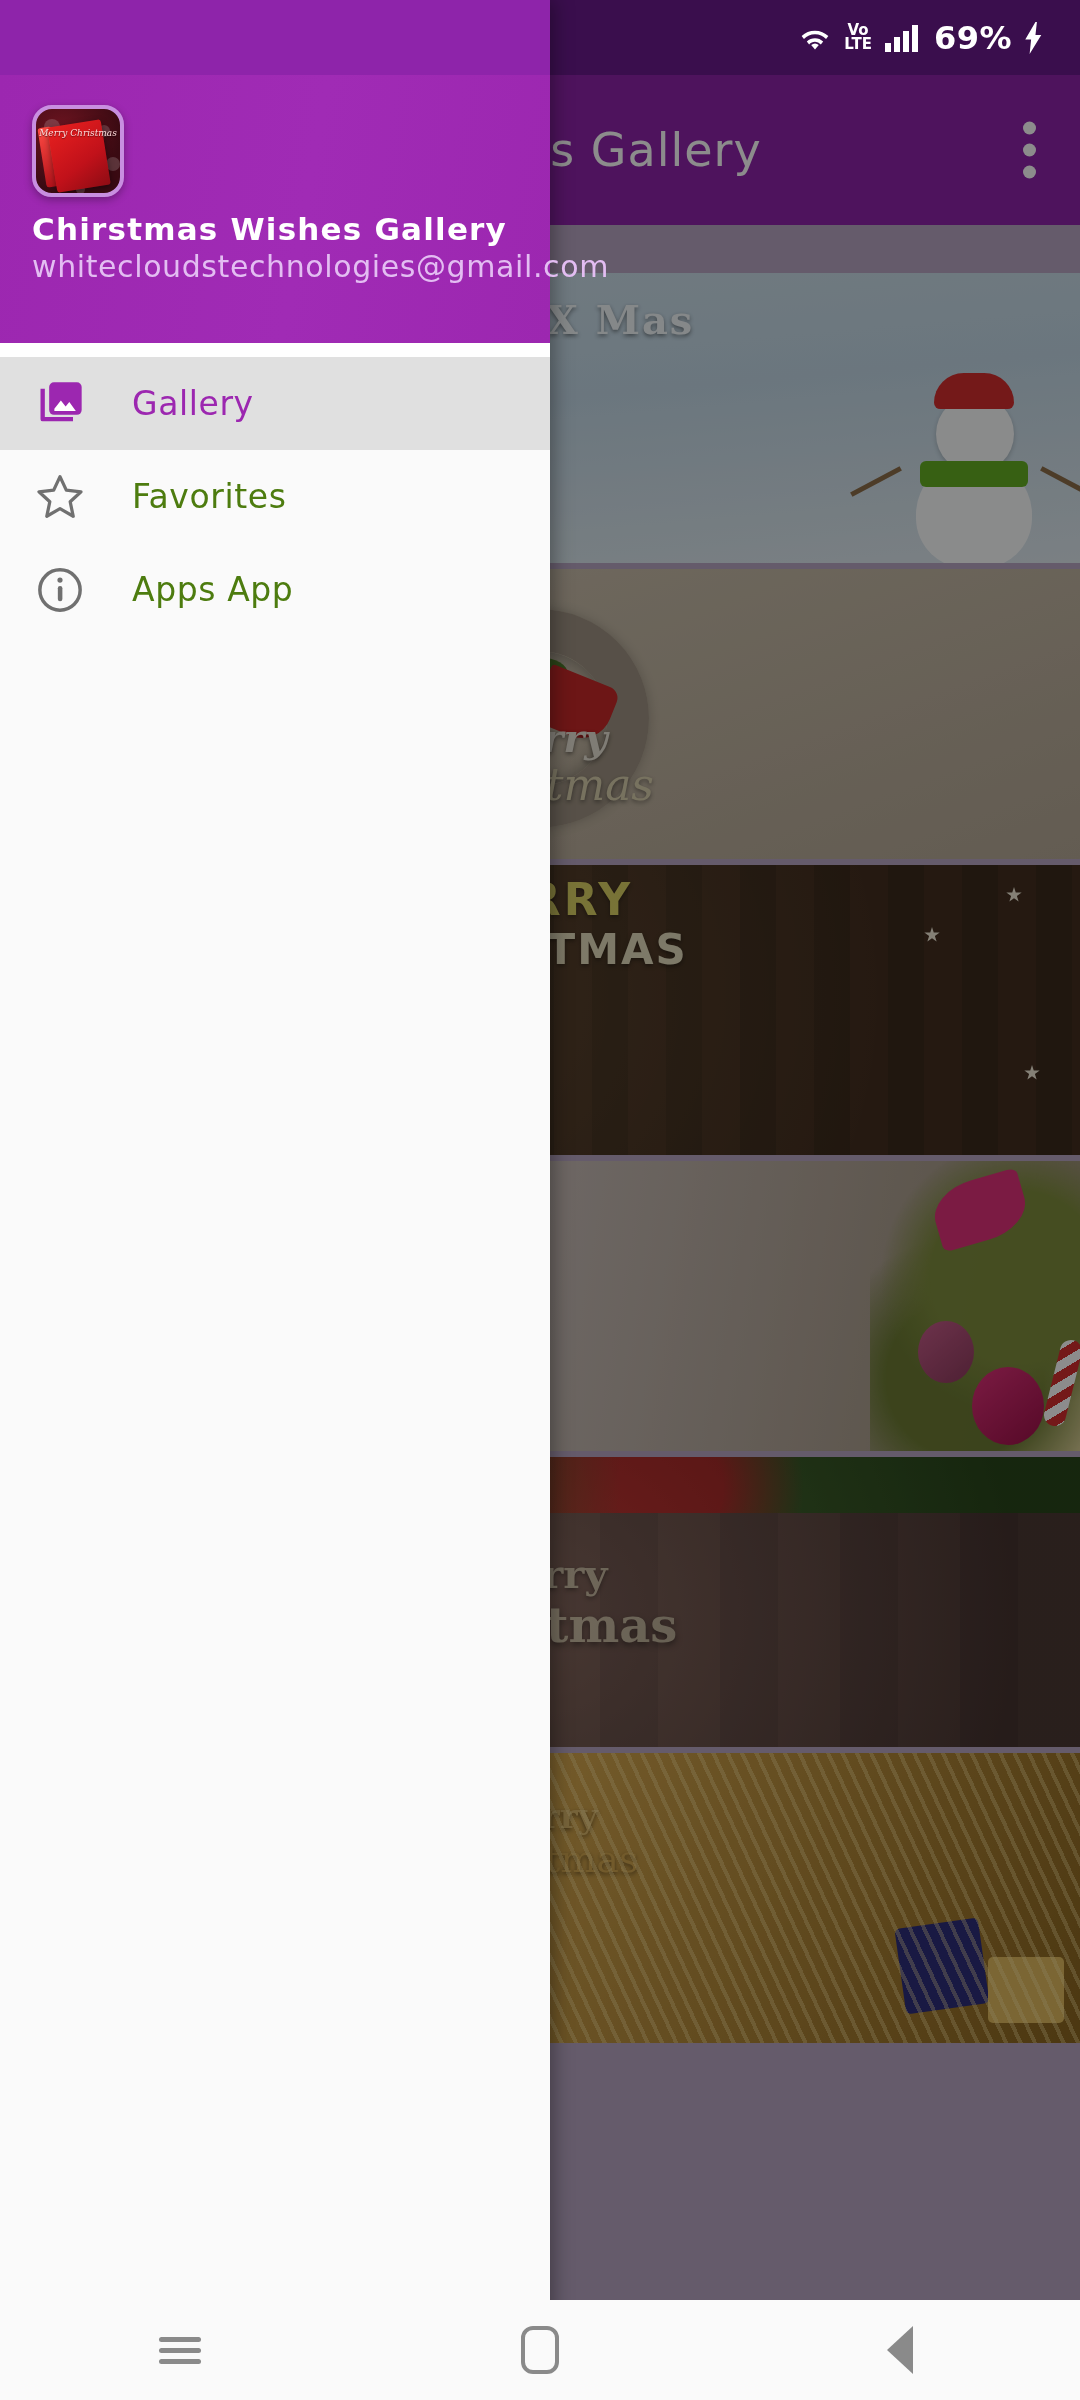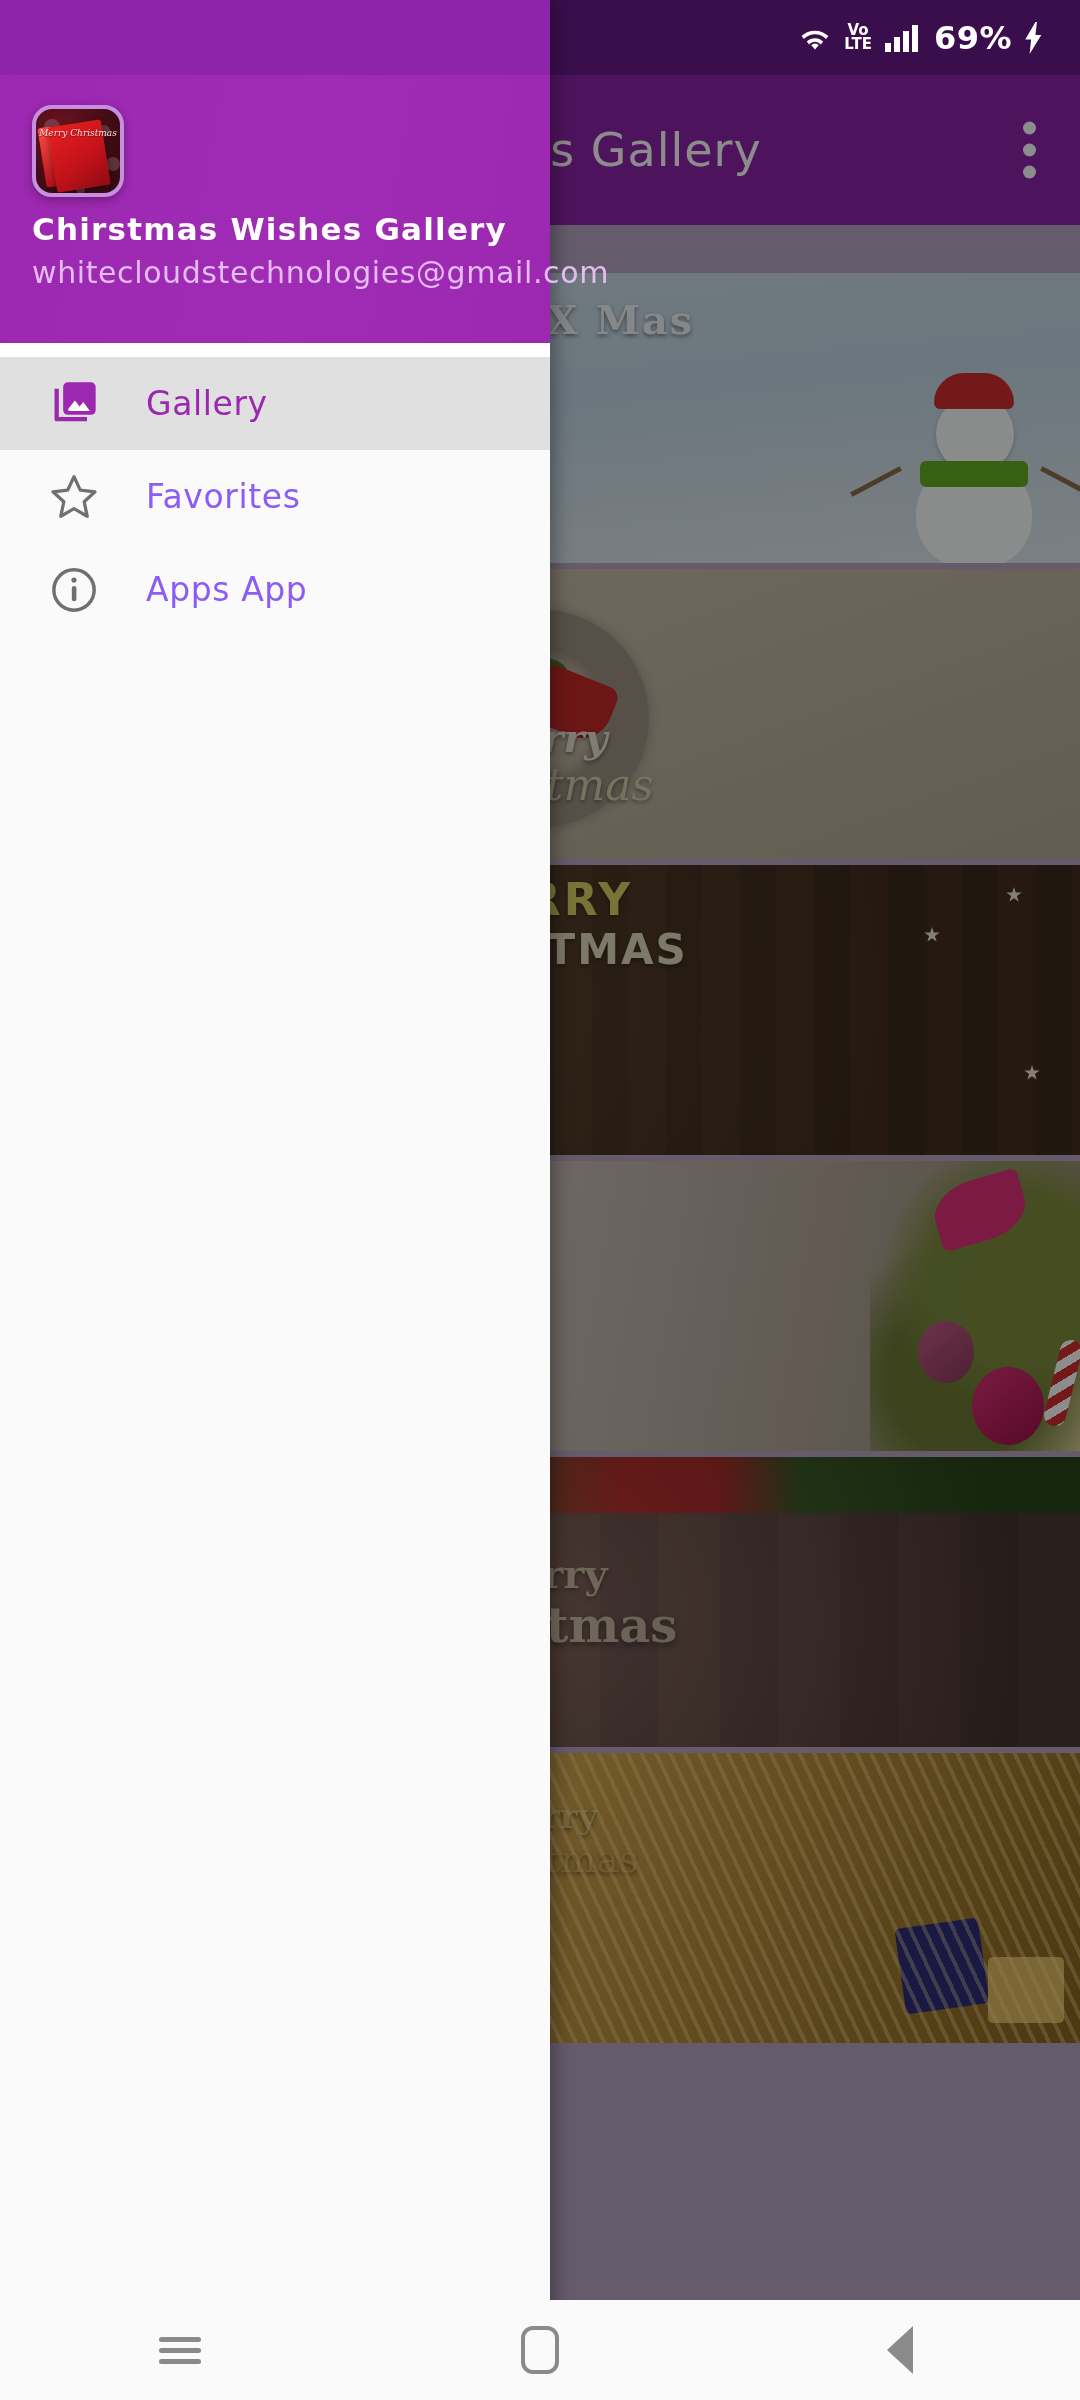--- a/index.html
+++ b/index.html
@@ -219,37 +219,37 @@
     position:absolute; left:6px; top:18px; width:14px; height:60px;
     background:linear-gradient(180deg,#ff4b44,#b3121a); transform:rotate(-9deg);
     border-radius:3px;
   }
   #app-icon .bokeh { position:absolute; border-radius:50%; background:rgba(255,255,255,.17); }
   #header-title {
     margin-top:14px; color:#ffffff; font-size:31px; font-weight:bold;
     letter-spacing:1.2px; white-space:nowrap;
   }
   #header-email {
-    margin-top:8px; color:#e3bdf2; font-size:30px;
+    margin-top:2px; color:#e3bdf2; font-size:30px;
     letter-spacing:.6px; white-space:nowrap;
   }
   #drawer-divider { height:14px; flex:0 0 auto; background:#ffffff; }
 
   #drawer-menu { flex:1 1 auto; background:#fafafa; }
   .menu-item {
-    height:93px; display:flex; align-items:center; padding-left:48px;
+    height:93px; display:flex; align-items:center; padding-left:34px;
     cursor:pointer;
   }
   .menu-item.selected { background:#e0e0e0; }
   .menu-icon {
     width:62px; display:flex; align-items:center; justify-content:flex-start;
     flex:0 0 62px;
   }
   .menu-label {
-    margin-left:36px; font-size:33px; color:#8b5cf6; letter-spacing:.6px;
+    margin-left:36px; font-size:33px; color:#4d7c0f; letter-spacing:.6px;
   }
   .menu-item.selected .menu-label { color:#9c27b0; }
 
   
   #nav-bar {
     position:absolute; bottom:0; left:0; width:1080px; height:100px;
     background:#fafafa; z-index:60;
     display:flex; align-items:center; justify-content:space-around;
   }
   .nav-btn { width:120px; height:100px; display:flex; align-items:center; justify-content:center; }

